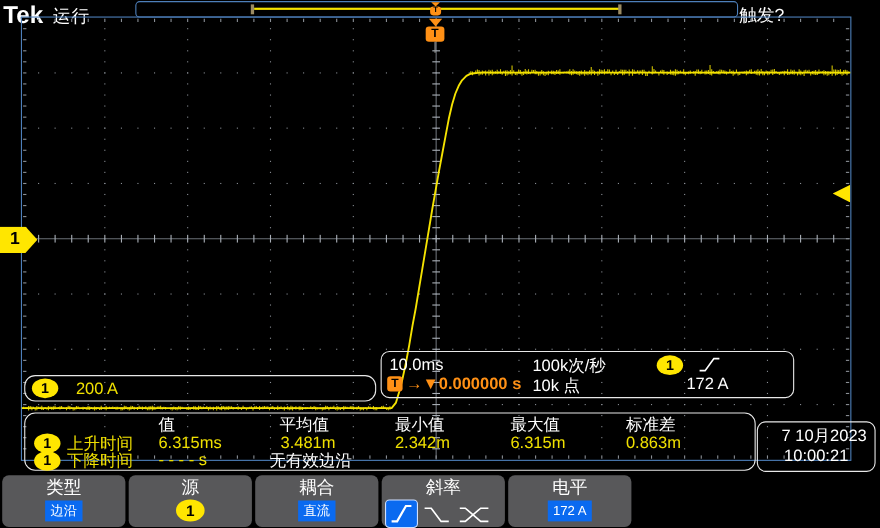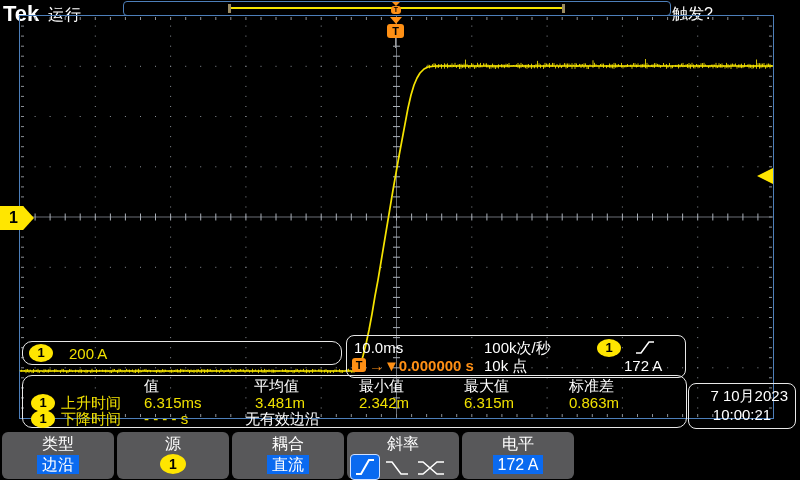--- a/index.html
+++ b/index.html
@@ -23,33 +23,33 @@
   
   #ch1-marker{left:0;top:206px;width:34px;height:24px;background:#ffe600;
               clip-path:polygon(0 0,68% 0,100% 50%,68% 100%,0 100%);
               color:#000;font-weight:bold;font-size:16px;line-height:24px;text-align:left;
               padding-left:9px;box-sizing:border-box;}
   #trig-level-marker{left:757px;top:168px;width:16px;height:16px;background:#ffe600;
               clip-path:polygon(100% 0,100% 100%,0 50%);}
   
   .robox{border:1px solid #e8e8e8;border-radius:10px;background:transparent;}
   #ch-box{left:22px;top:341px;width:318px;height:22px;}
-  #tb-box{left:346px;top:335px;width:338px;height:41px;border-radius:8px;}
+  #tb-box{left:346px;top:319px;width:338px;height:41px;border-radius:8px;padding-left:36px;}
   #meas-box{left:22px;top:375px;width:663px;height:51px;}
   #dt-box{left:688px;top:383px;width:106px;height:44px;border-radius:8px;}
   .badge{display:inline-block;background:#ffe600;color:#000;border-radius:50%;
          width:24px;height:18px;line-height:18px;text-align:center;font-weight:bold;font-size:13px;}
   .ytx{color:#f0e000;font-size:15px;}
   .wtx{color:#fff;font-size:15px;}
   .otx{color:#ff9015;font-size:15px;font-weight:bold;}
   
   .btn{top:432px;width:112px;height:47px;background:#58585a;border-radius:6px;
        text-align:center;}
   .btn-label{font-size:16px;line-height:20px;color:#fff;margin-top:2px;}
-  .btn-value{display:inline-block;font-size:16px;line-height:19px;background:#0a6af0;
+  .btn-value{display:inline-block;font-size:12px;line-height:19px;background:#0a6af0;
              color:#fff;padding:0 5px;margin-top:1px;}
   .btn-plain{font-size:14px;line-height:15px;color:#fff;}
   .slope-ic{display:inline-block;vertical-align:middle;}
   #slope-rise-box{display:inline-block;background:#0a6af0;border-radius:4px;padding:2px 3px;
                   border:1px solid #cfe0ff;margin-right:4px;}
   svg{display:block;}
 </style>
 </head>
 <body>
 

